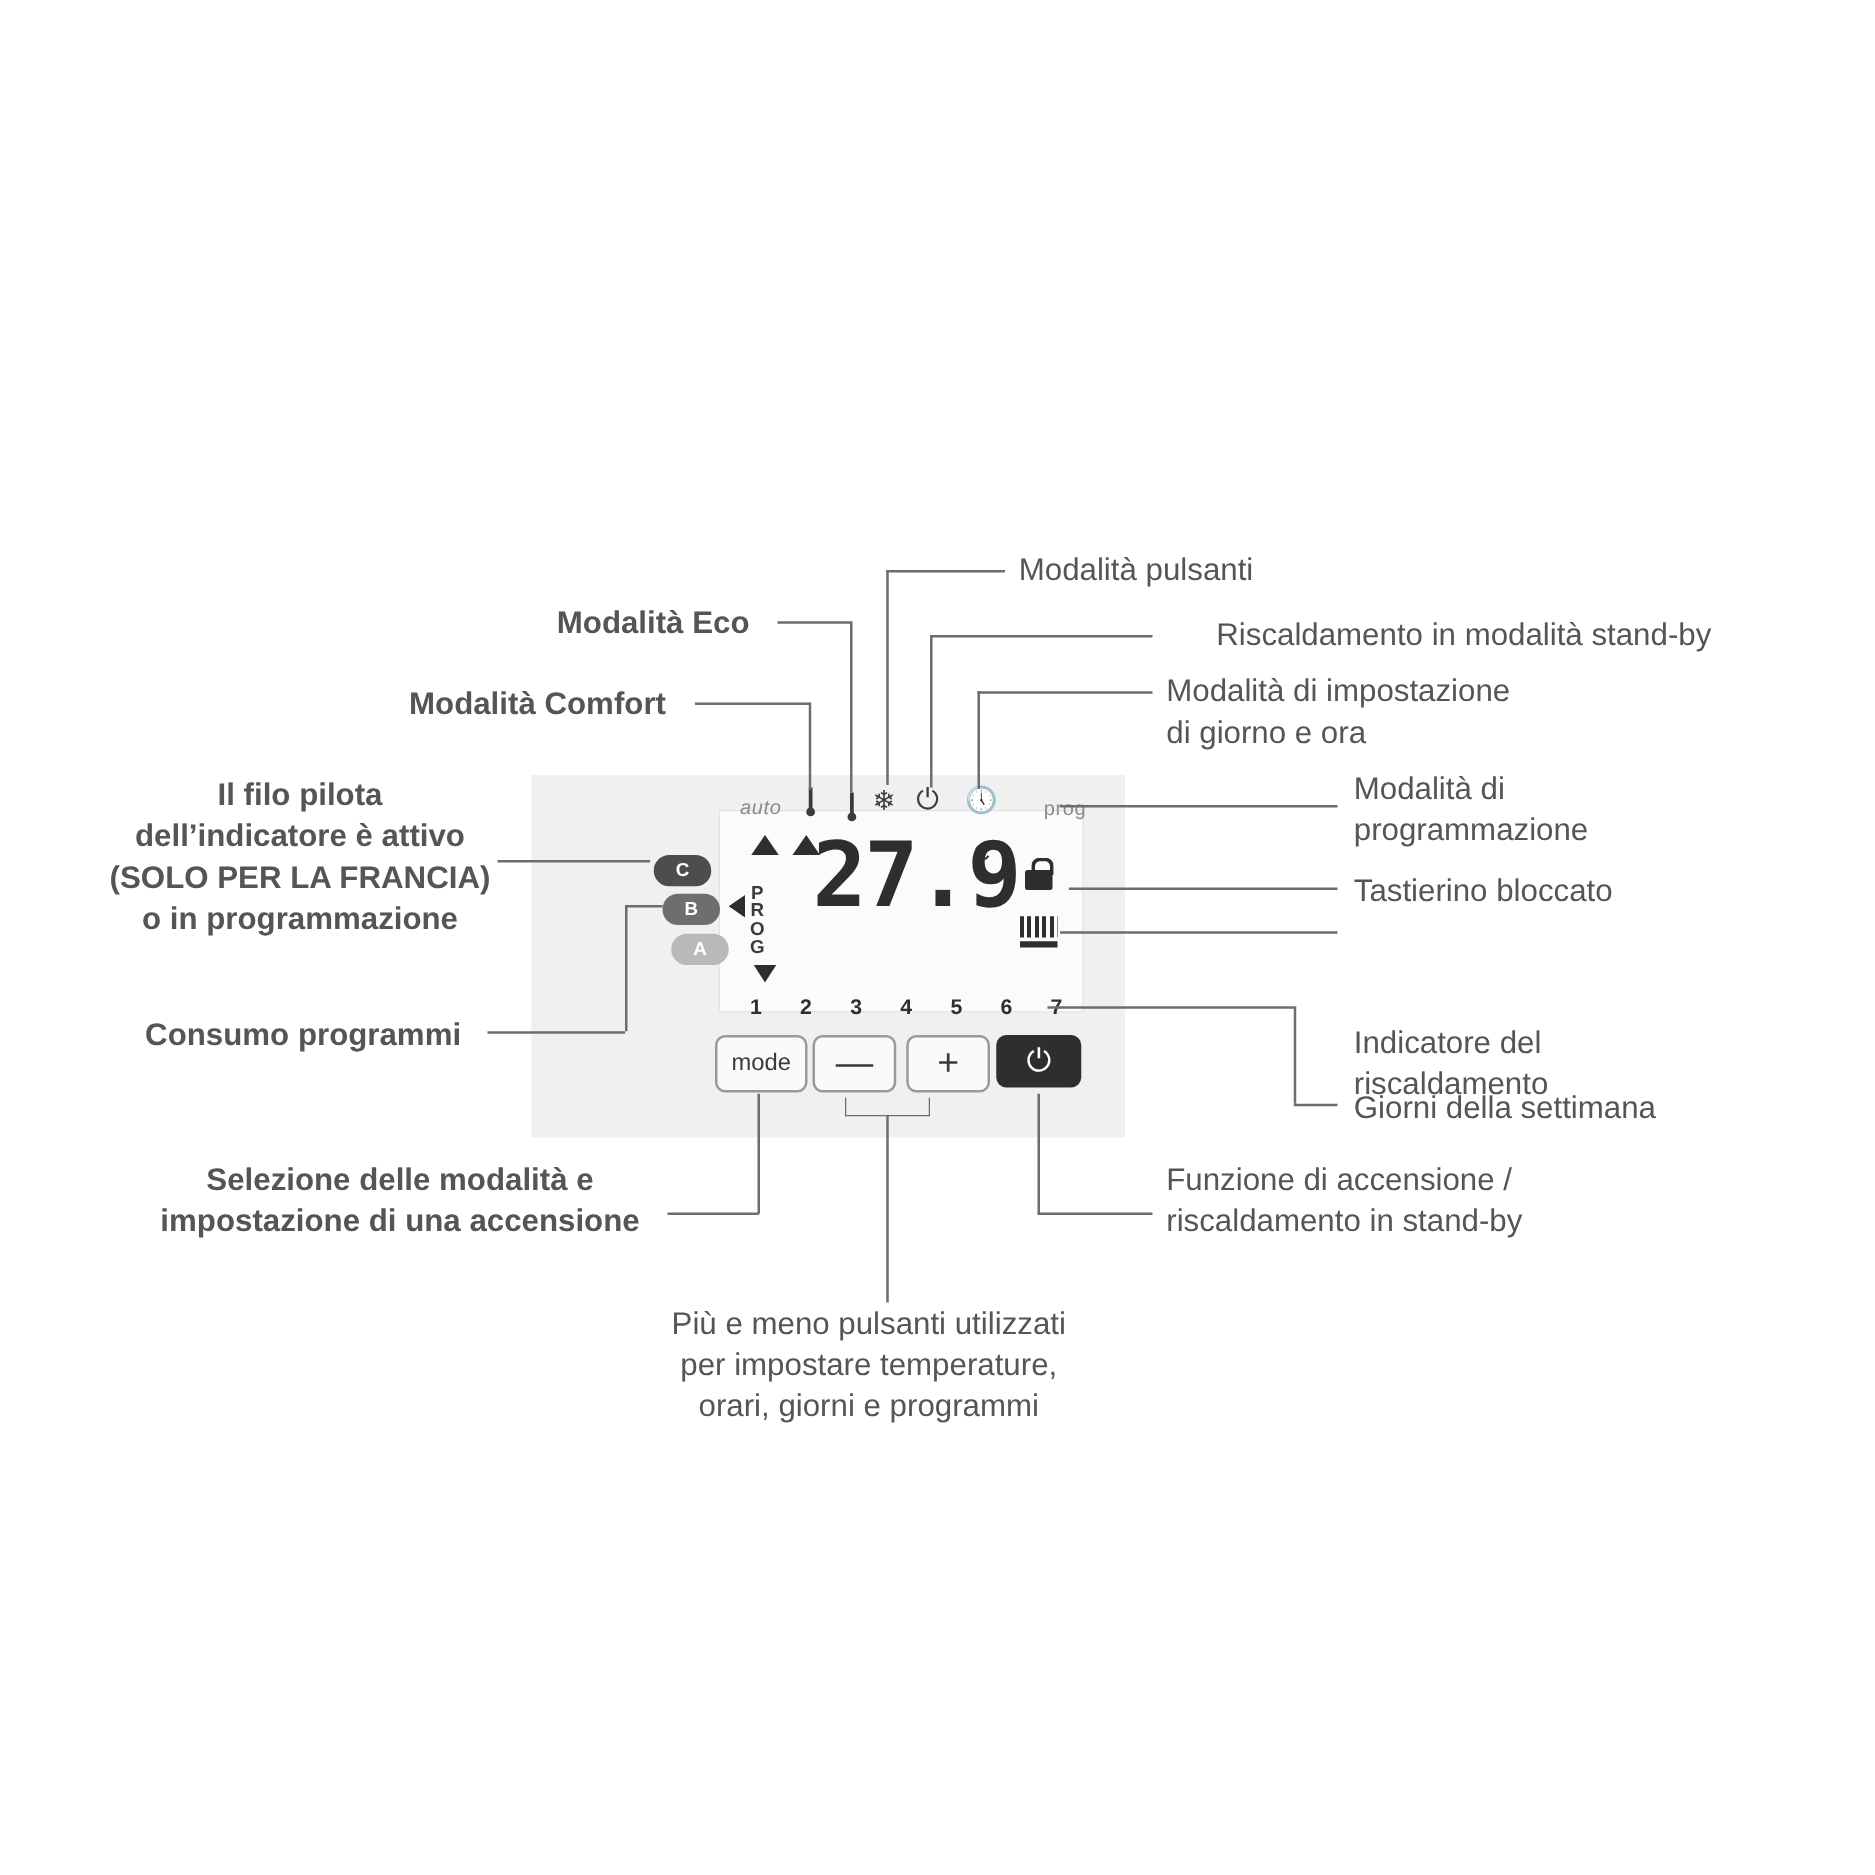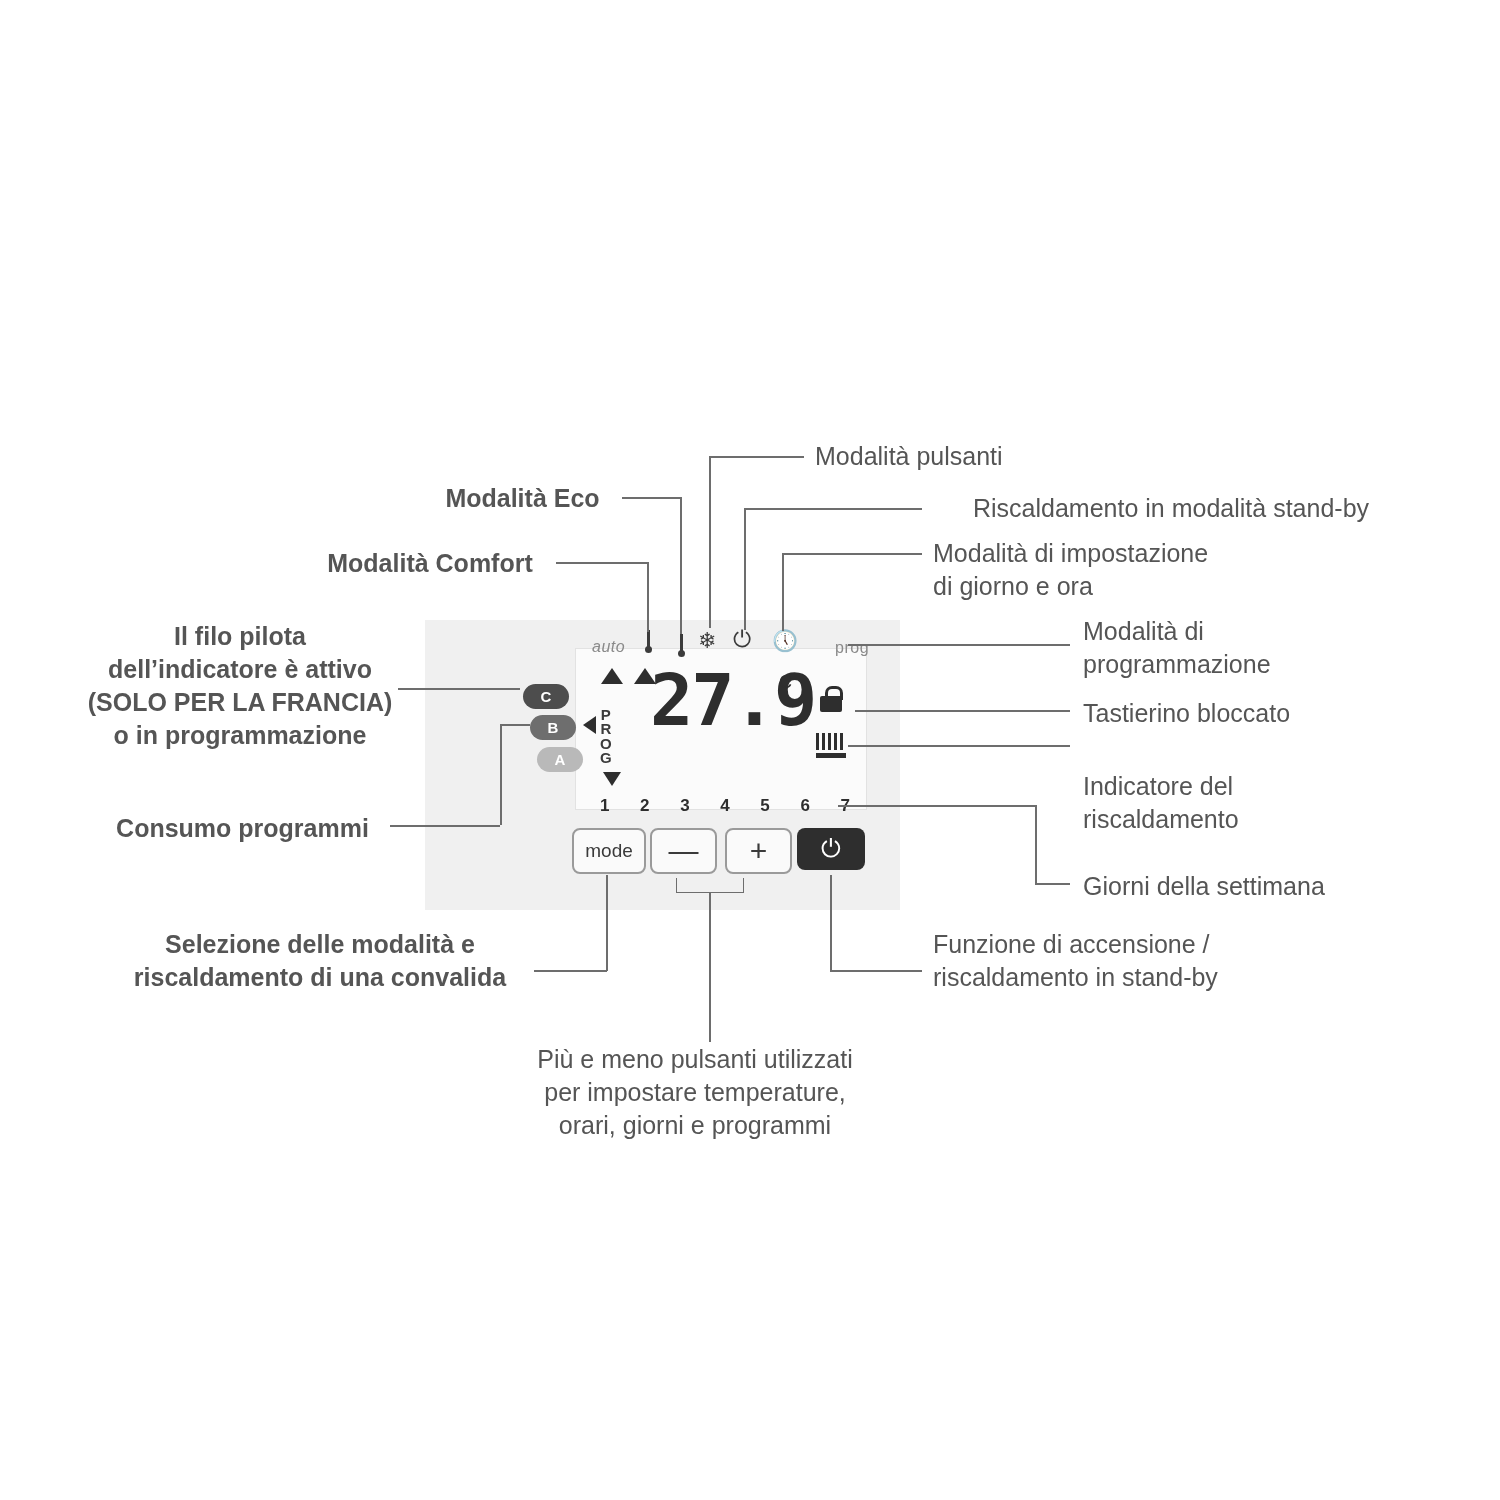--- a/index.html
+++ b/index.html
@@ -370,25 +370,25 @@
 <div class="label right" style="left:933px; top:537px;">Modalità di impostazione
 di giorno e ora</div>
 <div class="label right" style="left:1083px; top:615px;">Modalità di
 programmazione</div>
 <div class="label left" style="left:85px; top:620px; width:310px;">Il filo pilota
 dell’indicatore è attivo
 (SOLO PER LA FRANCIA)
 o in programmazione</div>
 <div class="label right" style="left:1083px; top:697px;">Tastierino bloccato</div>
 <div class="label left" style="left:105px; top:812px; width:275px;">Consumo programmi</div>
-<div class="label right" style="left:1083px; top:770px;">Indicatore del
+<div class="label right" style="left:1083px; top:818px;">Indicatore del
 riscaldamento</div>
 <div class="label right" style="left:1083px; top:870px;">Giorni della settimana</div>
 <div class="label left" style="left:115px; top:928px; width:410px;">Selezione delle modalità e
-riscaldamento di una convalida</div>
+impostazione di una accensione</div>
 <div class="label right" style="left:933px; top:928px;">Funzione di accensione /
 riscaldamento in stand-by</div>
 <div class="label center" style="left:495px; top:1043px; width:400px;">Più e meno pulsanti utilizzati
 per impostare temperature,
 orari, giorni e programmi</div>
 
 <div class="leader h-line" style="left:709px; top:456px; width:95px;"></div>
 <div class="leader v-line" style="left:709px; top:456px; height:172px;"></div>
 
 <div class="leader h-line" style="left:622px; top:497px; width:58px;"></div>

